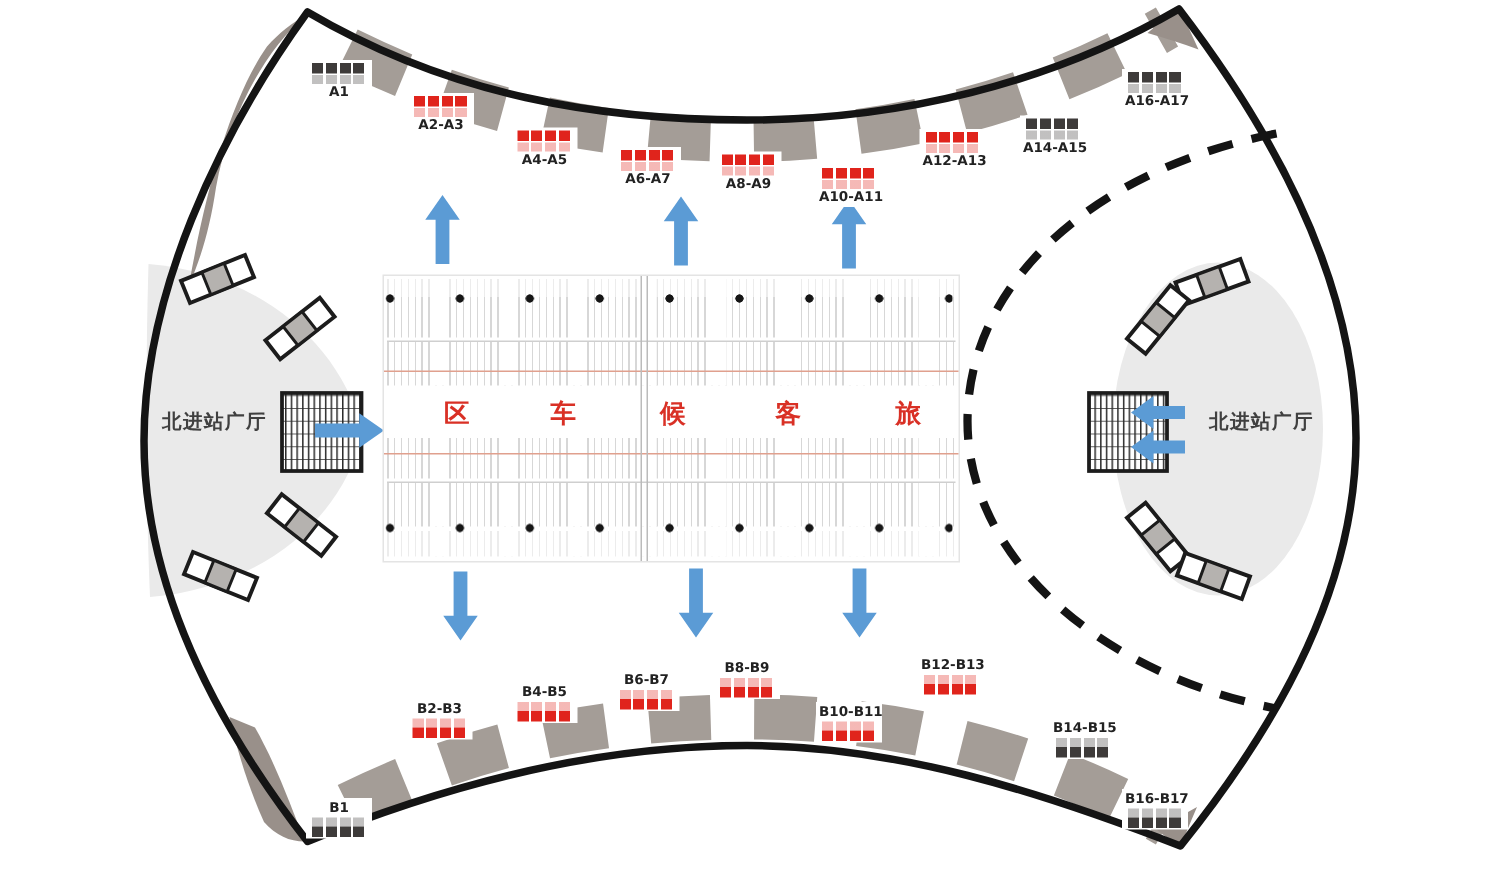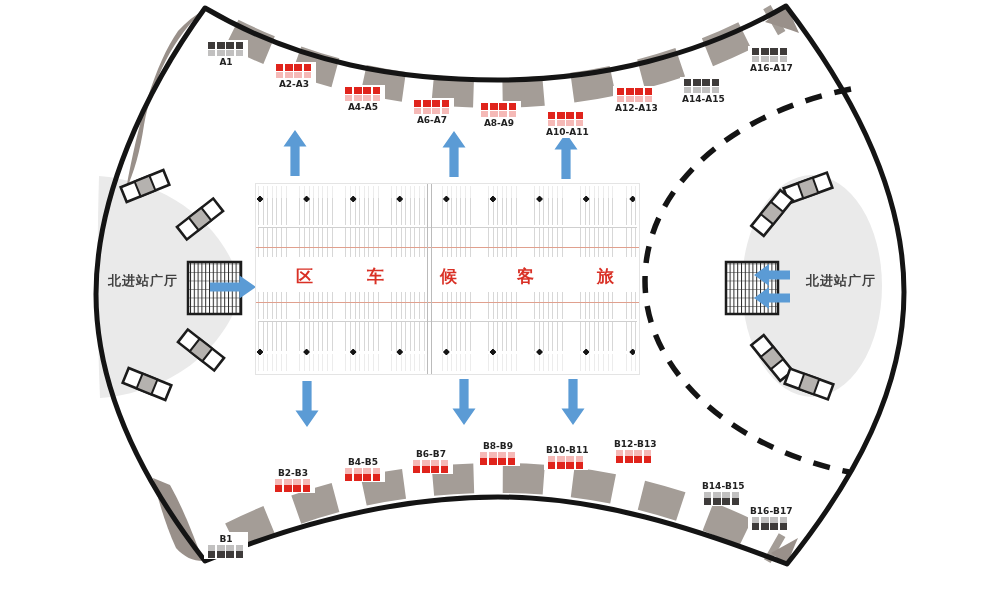--- a/index.html
+++ b/index.html
@@ -211,34 +211,34 @@
   <div class="gate gbottom red" style="left:409px;top:447px">
     <div class="glabel">B6-B7</div>
     <div class="row shadow"></div>
       <div class="row main"></div>
     </div>
   <div class="gate gbottom red" style="left:476px;top:439px">
     <div class="glabel">B8-B9</div>
     <div class="row shadow"></div>
       <div class="row main"></div>
     </div>
-  <div class="gate gbottom red" style="left:544px;top:443px">
+  <div class="gate gbottom red" style="left:544px;top:468px">
     <div class="glabel">B10-B11</div>
     <div class="row shadow"></div>
       <div class="row main"></div>
     </div>
   <div class="gate gbottom red" style="left:612px;top:437px">
     <div class="glabel">B12-B13</div>
     <div class="row shadow"></div>
       <div class="row main"></div>
     </div>
   <div class="gate gbottom dark" style="left:700px;top:479px">
     <div class="glabel">B14-B15</div>
     <div class="row shadow"></div>
       <div class="row main"></div>
     </div>
-  <div class="gate gbottom dark" style="left:748px;top:504px">
+  <div class="gate gbottom dark" style="left:748px;top:526px">
     <div class="glabel">B16-B17</div>
     <div class="row shadow"></div>
       <div class="row main"></div>
     </div>
 
 </div>
 
 </body></html>

